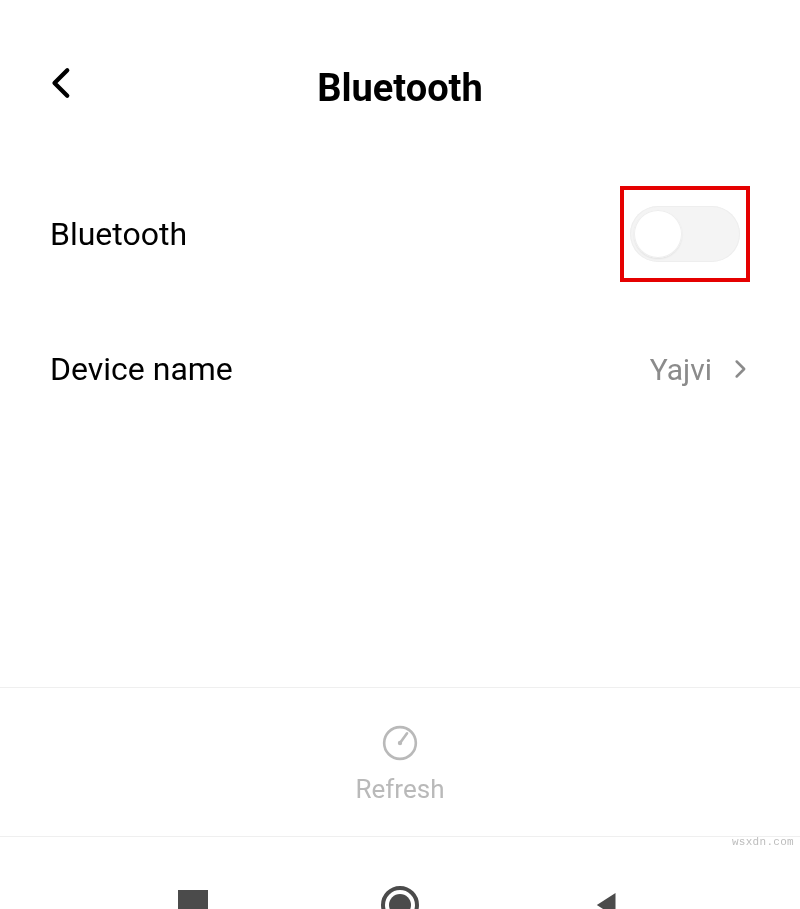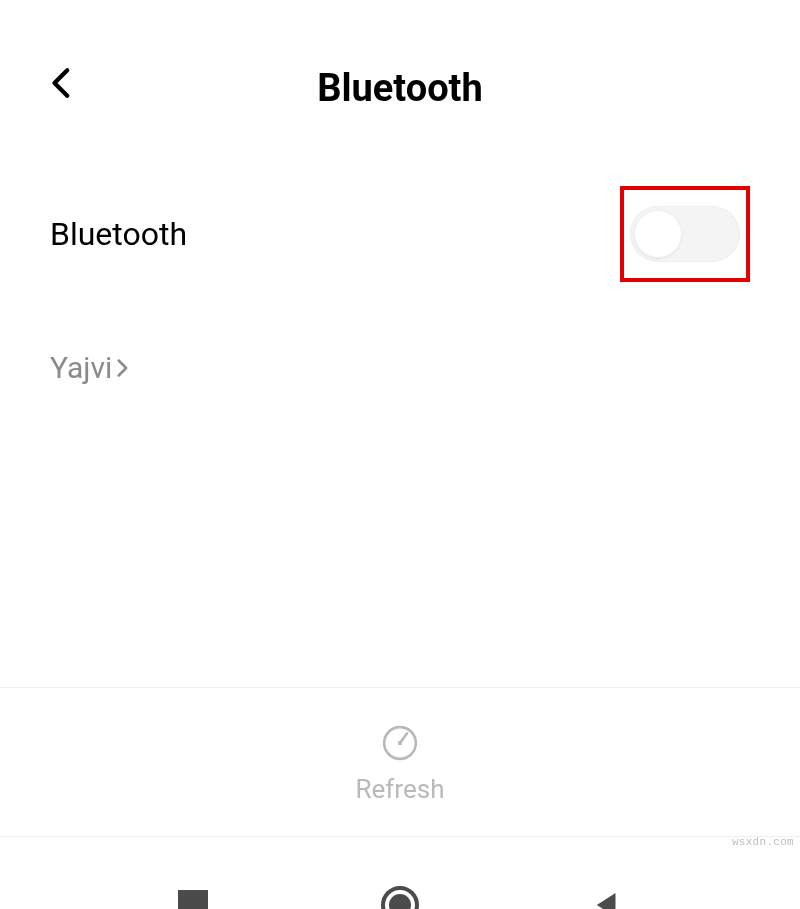--- a/index.html
+++ b/index.html
@@ -8,21 +8,21 @@
 
   
   .header { height: 88px; display: flex; align-items: center; position: relative; }
   .back { position: absolute; left: 44px; top: 20px; width: 38px; height: 38px; display:flex; align-items:center; justify-content:center; cursor:pointer; }
   .title { flex:1; text-align:center; font-size: 38px; font-weight: 700; color:#000; }
 
   
   .list { padding: 20px 0 0 0; }
   .row { display:flex; align-items:center; justify-content:space-between; padding: 34px 50px; }
   .row-label { font-size: 32px; color:#000; }
-  .row-value-wrap { display:flex; align-items:center; }
+  .row-value-wrap { display:flex; align-items:center; gap: 18px; }
   .row-value { font-size: 30px; color:#8b8b8b; }
   .chevron { width: 20px; height: 34px; display:flex; align-items:center; justify-content:center; }
 
   
   .toggle-highlight { border: 4px solid #e50000; padding: 16px 6px 16px 6px; display:flex; align-items:center; justify-content:center; }
   .toggle { width: 110px; height: 56px; border-radius: 999px; background: #f4f4f4; position: relative; box-shadow: inset 0 0 0 1px #eeeeee; cursor:pointer; }
   .toggle-knob { position:absolute; left:4px; top:4px; width:48px; height:48px; border-radius:50%; background:#fff; box-shadow: 0 1px 2px rgba(0,0,0,0.08), inset 0 0 0 1px #eeeeee; }
 
   
   .refresh-bar { position:absolute; left:0; right:0; top: 643px; height: 150px; border-top: 1px solid #efefef; border-bottom: 1px solid #efefef; display:flex; flex-direction:column; align-items:center; justify-content:center; gap: 8px; }
@@ -57,20 +57,21 @@
     <div class="row">
       <div class="row-label">Bluetooth</div>
       <div class="toggle-highlight">
         <div class="toggle">
           <div class="toggle-knob"></div>
         </div>
       </div>
     </div>
 
     <div class="row">
+      <div class="row-label">Device name</div>
       <div class="row-value-wrap">
         <div class="row-value">Yajvi</div>
         <div class="chevron">
           <svg viewBox="0 0 24 24" width="20" height="32">
             <polyline points="8,3 17,12 8,21" fill="none" stroke="#8b8b8b" stroke-width="3" stroke-linecap="round" stroke-linejoin="round"></polyline>
           </svg>
         </div>
       </div>
     </div>
 

